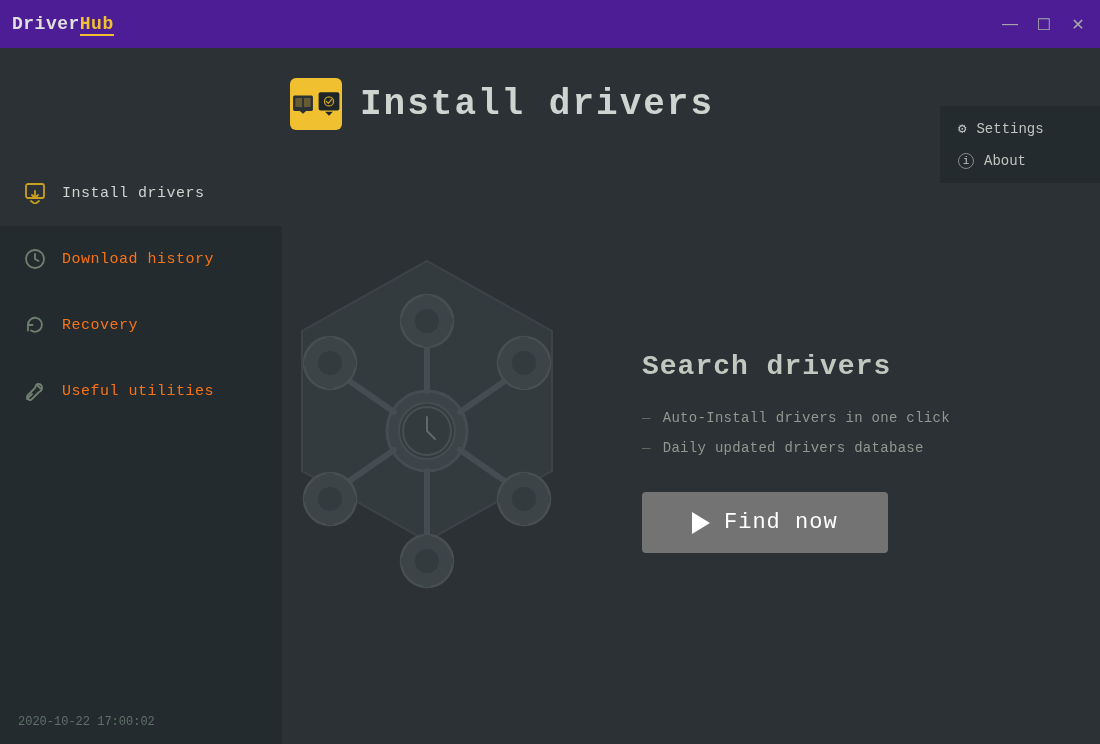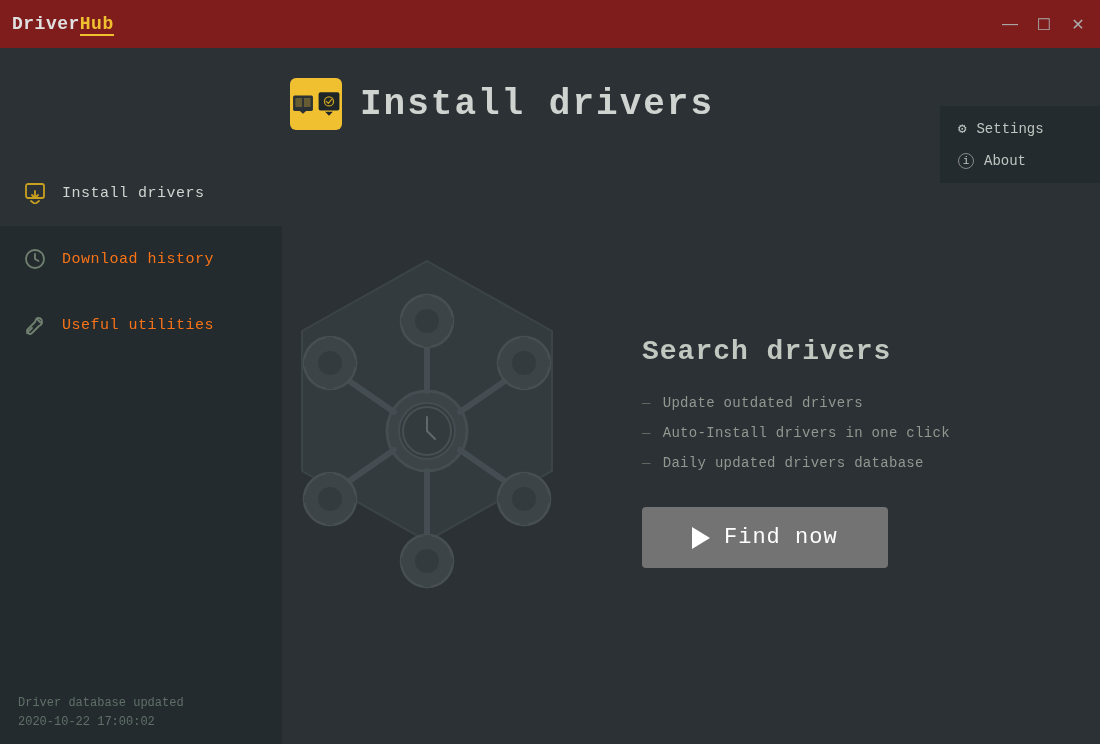--- a/index.html
+++ b/index.html
@@ -11,21 +11,21 @@
       font-family: 'Courier New', Courier, monospace;
       color: #c8ccc8;
       overflow: hidden;
       position: relative;
     }
 
     
     .title-bar {
       width: 100%;
       height: 48px;
-      background: #7f1d1d;
+      background: #4c1d95;
       display: flex;
       align-items: center;
       justify-content: space-between;
       padding: 0 12px;
       position: relative;
       z-index: 10;
     }
 
     .title-bar-logo {
       display: flex;
@@ -332,34 +332,42 @@
     <div class="sidebar-item">
       <span class="sidebar-icon">
         <svg width="22" height="22" viewBox="0 0 22 22" fill="none">
           <circle cx="11" cy="11" r="9" stroke="#708070" stroke-width="1.8"></circle>
           <path d="M11 6 L11 11 L14.5 13" stroke="#708070" stroke-width="1.8" stroke-linecap="round" stroke-linejoin="round"></path>
         </svg>
       </span>
       <span>Download history</span>
     </div>
 
+    <div class="sidebar-item">
+      <span class="sidebar-icon">
+        <svg width="22" height="22" viewBox="0 0 22 22" fill="none">
+          <path d="M4 11 A7 7 0 1 1 7 16.5" stroke="#708070" stroke-width="1.8" stroke-linecap="round"></path>
+          <path d="M4 16.5 L4 11 L8.5 11" stroke="#708070" stroke-width="1.8" stroke-linecap="round" stroke-linejoin="round"></path>
+        </svg>
+      </span>
+      <span>Recovery</span>
+    </div>
 
     <div class="sidebar-item">
       <span class="sidebar-icon">
         <svg width="22" height="22" viewBox="0 0 22 22" fill="none">
           <path d="M3 19 L8 14" stroke="#708070" stroke-width="1.8" stroke-linecap="round"></path>
           <path d="M14 4 Q18 4 18 8 Q18 11 15 12 L8 19 Q6 21 4 19 Q2 17 4 15 L11 8 Q12 4 14 4Z" stroke="#708070" stroke-width="1.8" fill="none" stroke-linejoin="round"></path>
           <path d="M13 5 L17 9" stroke="#708070" stroke-width="1.8"></path>
         </svg>
       </span>
       <span>Useful utilities</span>
     </div>
 
     <div class="status-bar">
-      <div>Driver database updated</div>
       <div>2020-10-22 17:00:02</div>
     </div>
 
   </nav>
 
   <main class="main">
 
     <svg class="gear-graphic" viewBox="0 0 370 420" fill="none">
 
       <polygon points="185,40 310,110 310,250 185,320 60,250 60,110" fill="#3a4448" stroke="#4a5458" stroke-width="2"></polygon>
@@ -423,23 +431,20 @@
       <rect x="300" y="274" width="8" height="8" rx="1" fill="#4a5458"></rect>
 
       <circle cx="185" cy="210" r="24" fill="#3a4448" stroke="#606868" stroke-width="2"></circle>
       <path d="M185 196 L185 210 L193 218" stroke="#8a9898" stroke-width="2" stroke-linecap="round" stroke-linejoin="round"></path>
     </svg>
 
     <div class="search-panel">
       <h2 class="search-title">Search drivers</h2>
 
       <ul class="feature-list">
-        <li>
-          <span>Update outdated drivers</span>
-        </li>
         <li>
           <span>Auto-Install drivers in one click</span>
         </li>
         <li>
           <span>Daily updated drivers database</span>
         </li>
       </ul>
 
       <button class="find-now-btn">
         <div class="play-icon"></div>

